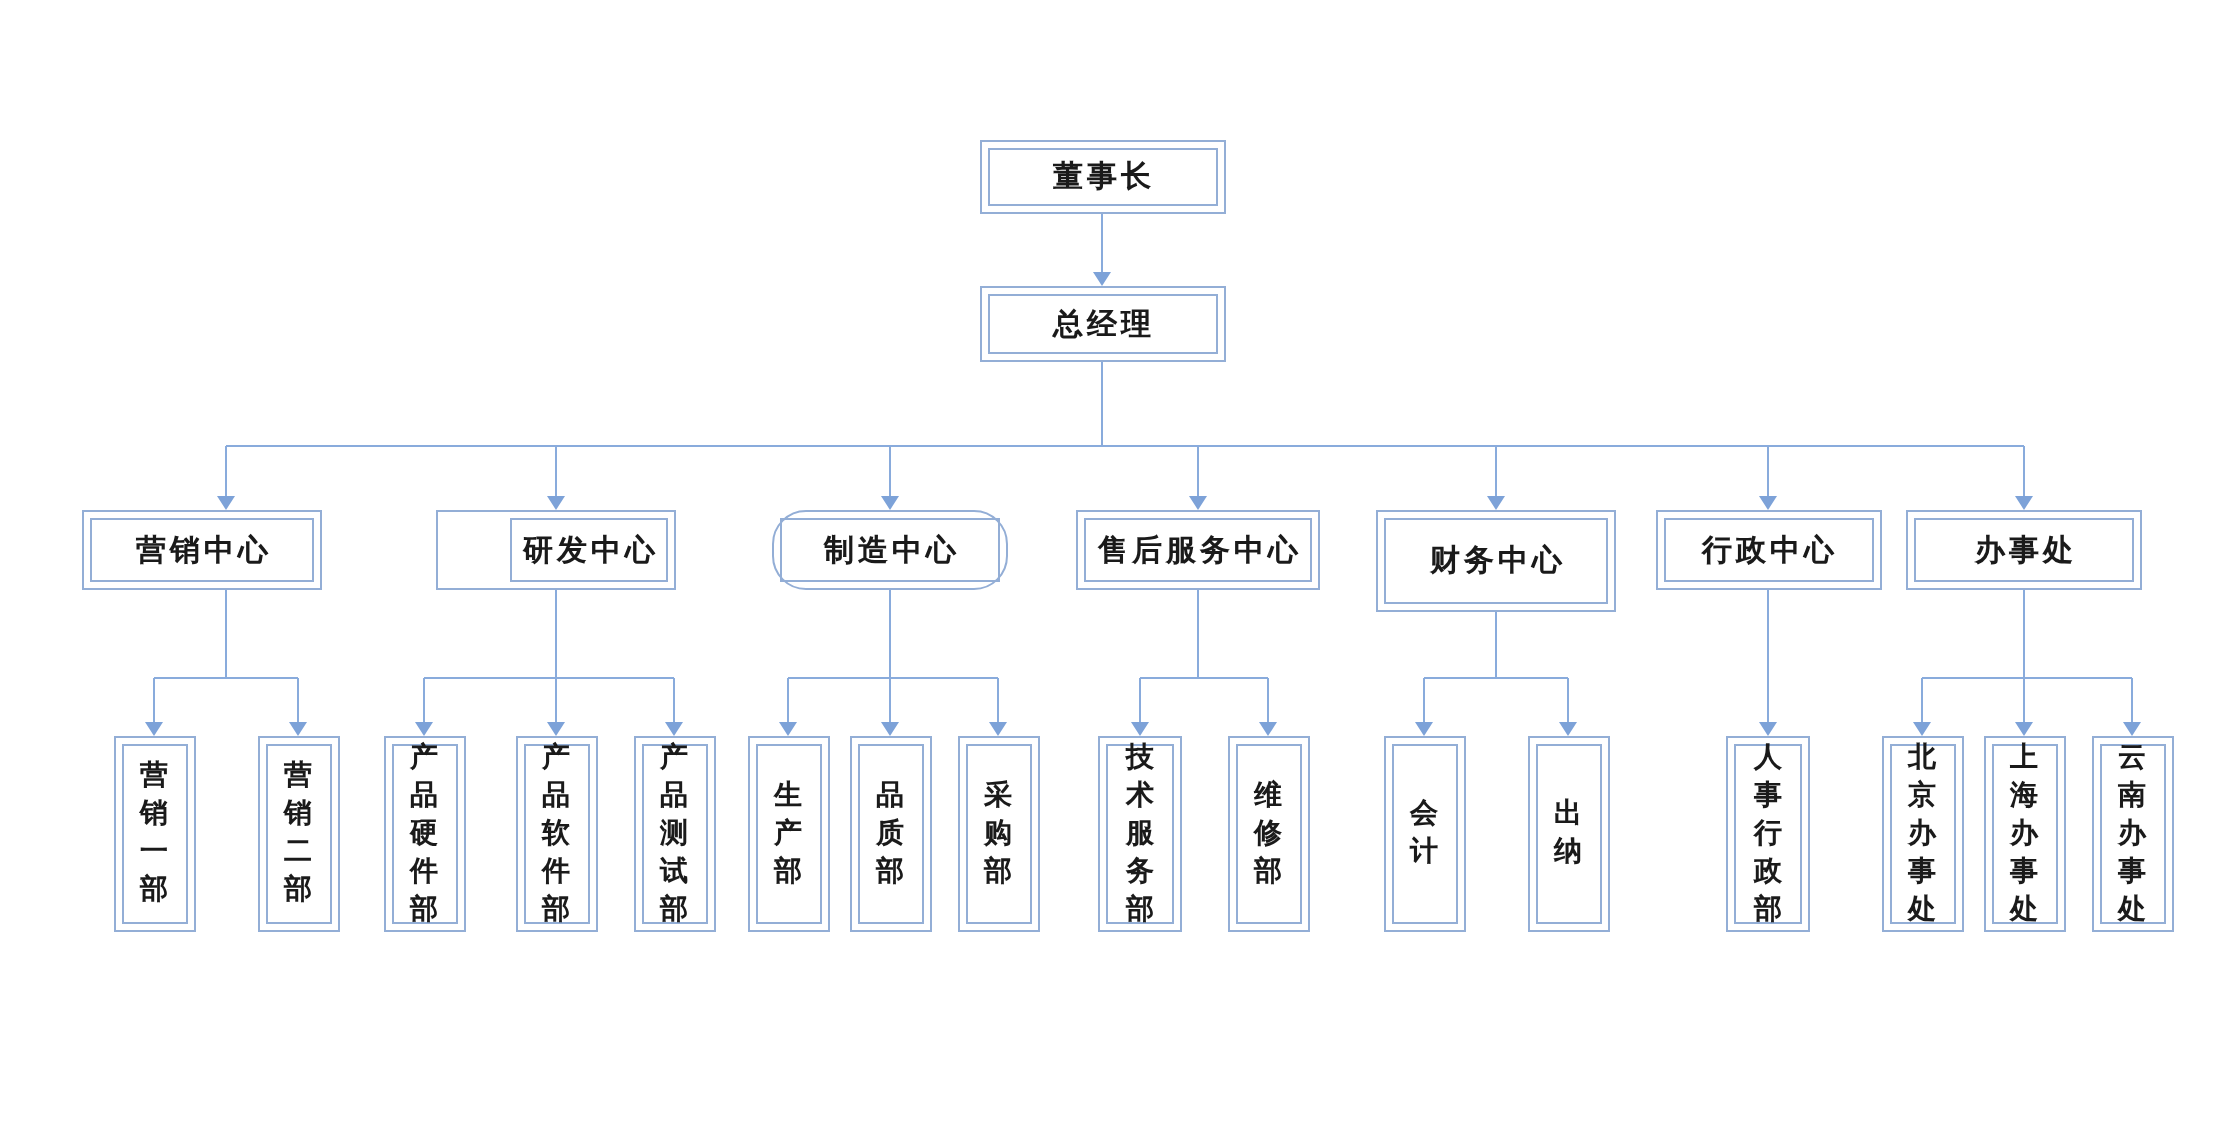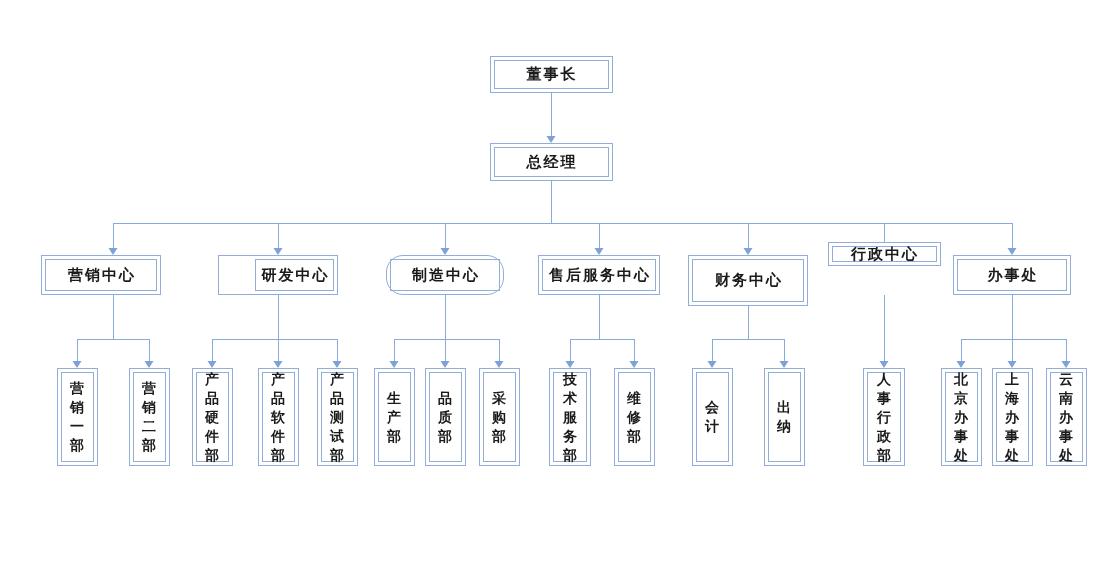--- a/index.html
+++ b/index.html
@@ -117,21 +117,21 @@
       <polygon points="879.5,361 888.5,361 884,368" fill="#7da2d8"></polygon>
       <line x1="1012" y1="295" x2="1012" y2="339" stroke="#89abdc" stroke-width="1" shape-rendering="crispEdges"></line>
       <line x1="961" y1="339" x2="1066" y2="339" stroke="#89abdc" stroke-width="1" shape-rendering="crispEdges"></line>
       <line x1="961" y1="339" x2="961" y2="363" stroke="#89abdc" stroke-width="1" shape-rendering="crispEdges"></line>
       <polygon points="956.5,361 965.5,361 961,368" fill="#7da2d8"></polygon>
       <line x1="1012" y1="339" x2="1012" y2="363" stroke="#89abdc" stroke-width="1" shape-rendering="crispEdges"></line>
       <polygon points="1007.5,361 1016.5,361 1012,368" fill="#7da2d8"></polygon>
       <line x1="1066" y1="339" x2="1066" y2="363" stroke="#89abdc" stroke-width="1" shape-rendering="crispEdges"></line>
       <polygon points="1061.5,361 1070.5,361 1066,368" fill="#7da2d8"></polygon>
     </svg>
-<div class="node" style="left: 489.5px; top: 56px; width: 123px; height: 37px;">
+<div class="node" style="left: 489.5px; top: 70px; width: 123px; height: 37px;">
       <div class="node-inner">董事长</div>
     </div>
     <div class="node" style="left: 489.5px; top: 143px; width: 123px; height: 38px;">
       <div class="node-inner">总经理</div>
     </div>
     <div class="node" style="left: 41px; top: 255px; width: 120px; height: 40px;">
       <div class="node-inner">营销中心</div>
     </div>
     <div class="node vertical" style="left: 56.5px; top: 368px; width: 41px; height: 98px;">
       <div class="node-inner">
@@ -230,21 +230,21 @@
         <span class="vchar">会</span>
         <span class="vchar">计</span>
       </div>
     </div>
     <div class="node vertical" style="left: 763.5px; top: 368px; width: 41px; height: 98px;">
       <div class="node-inner">
         <span class="vchar">出</span>
         <span class="vchar">纳</span>
       </div>
     </div>
-    <div class="node" style="left: 827.5px; top: 242px; width: 113px; height: 24px;">
+    <div class="node" style="left: 827.5px; top: 255px; width: 113px; height: 40px;">
       <div class="node-inner">行政中心</div>
     </div>
     <div class="node vertical" style="left: 863px; top: 368px; width: 42px; height: 98px;">
       <div class="node-inner">
         <span class="vchar">人</span>
         <span class="vchar">事</span>
         <span class="vchar">行</span>
         <span class="vchar">政</span>
         <span class="vchar">部</span>
       </div>

